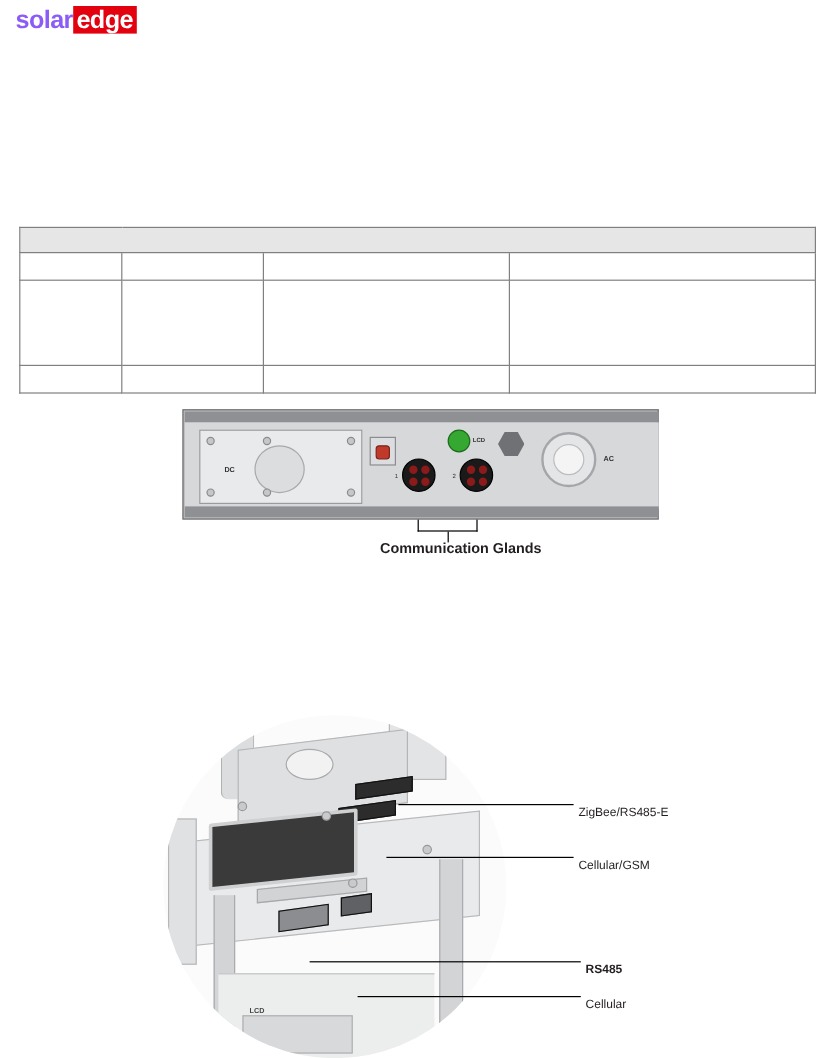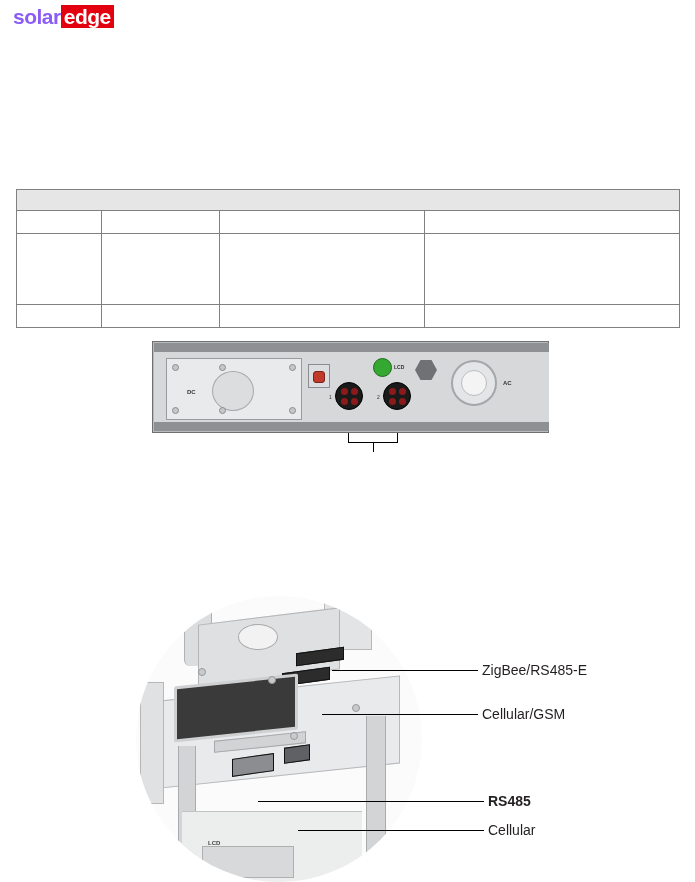--- a/index.html
+++ b/index.html
@@ -395,23 +395,24 @@
   }
 
   
   .leader {
     position: absolute;
     height: 1px;
     background: #000;
   }
   .fig2-label {
     position: absolute;
-    font-size: 14px;
+    font-size: 10px;
     color: #231f20;
     white-space: nowrap;
+    margin-top: 10px;
   }
 </style>
 </head>
 <body>
 
 <div class="logo">
   <span class="solar">solar</span><span class="edge">edge</span>
 </div>
 
 <div class="table-wrap">
@@ -491,20 +492,21 @@
       <div class="nub" style="left:5px;  top:5px;"></div>
       <div class="nub" style="left:15px; top:5px;"></div>
       <div class="nub" style="left:5px;  top:15px;"></div>
       <div class="nub" style="left:15px; top:15px;"></div>
     </div>
     <div class="gland-num gland-num2">2</div>
   </div>
 
   <div class="bracket"></div>
   <div class="bracket-stem"></div>
+  <div class="fig1-caption">Communication Glands</div>
 </div>
 
 <div class="fig2">
   <div class="circle-photo">
     <div class="cp-cable"></div>
     <div class="cp-cable2"></div>
     <div class="cp-topboard"></div>
     <div class="cp-dial"></div>
     <div class="cp-conn zig"></div>
     <div class="cp-conn cel"></div>

